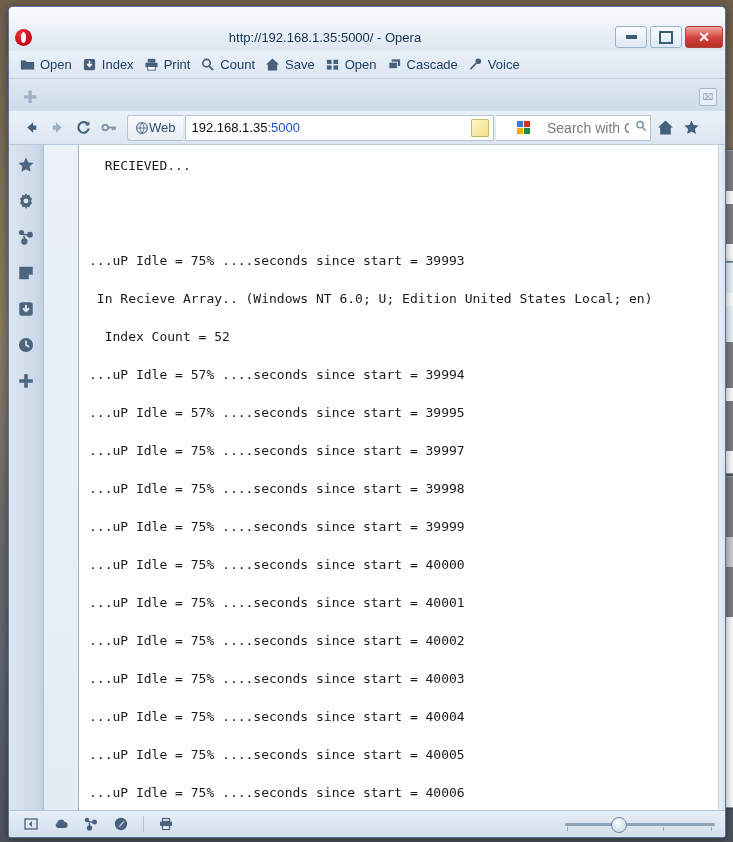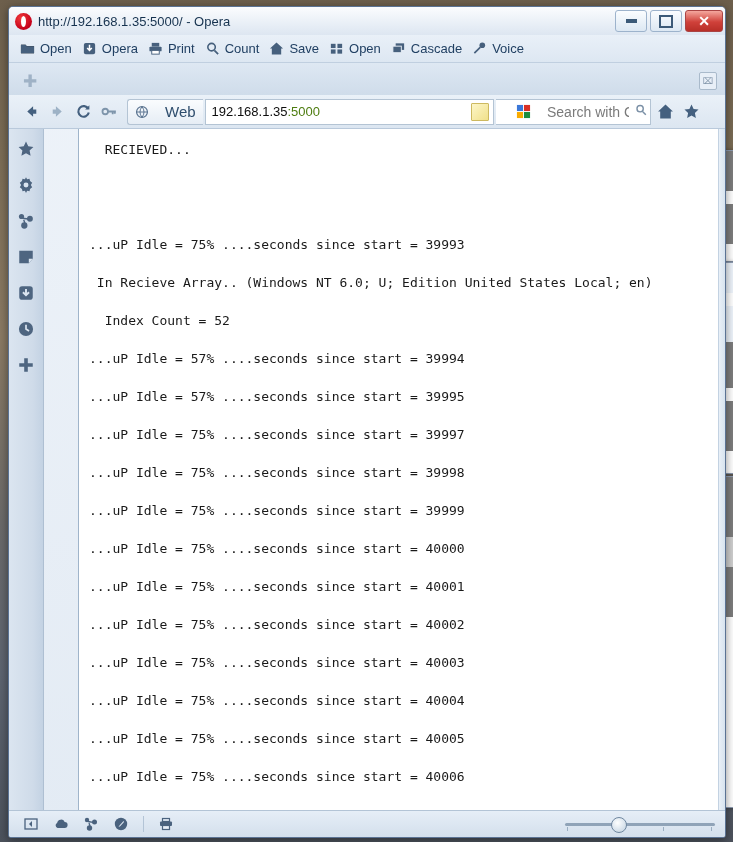--- a/index.html
+++ b/index.html
@@ -41,22 +41,23 @@
     border-radius: 5px 5px 3px 3px;
     box-shadow: 0 2px 10px rgba(0,0,0,.45);
     overflow: hidden;
     display: flex; flex-direction: column;
   }
   
   #titlebar {
     height: 28px; flex: none;
     background: linear-gradient(180deg,#fbfcfe 0%, #eaf0f7 55%, #dde6f1 100%);
     display: flex; align-items: center;
-    padding: 0 2px 0 6px;
+    padding: 16px 2px 0 6px;
     position: relative;
+    text-align: center;
   }
   #opera-logo {
     width: 17px; height: 17px; flex: none;
     border-radius: 50%;
     background: radial-gradient(circle at 35% 30%, #f0393a, #c4001a 70%);
     position: relative; margin-right: 6px;
   }
   #opera-logo::after {
     content:""; position:absolute; left:6px; top:3px;
     width:5px; height:11px; border-radius:50%;
@@ -153,37 +154,37 @@
   
   #navbar {
     height: 33px; flex:none;
     background: linear-gradient(180deg,#eaf1f8,#dce6f1);
     border-bottom: 1px solid #b9c9db;
     display:flex; align-items:center; gap:2px;
     padding: 0 6px 0 10px;
   }
   .nav-btn { width: 24px; height: 24px; display:flex;align-items:center;justify-content:center;flex:none; }
   #web-badge {
-    height: 24px; display:flex; align-items:center; gap:16px;
+    height: 24px; display:flex; align-items:center; gap:0;
     padding: 0 7px; margin-left: 4px;
     border: 1px solid #b4c4d4; border-right: none;
     border-radius: 3px 0 0 3px;
     background: linear-gradient(180deg,#fafcfe,#e6edf5);
-    font-size: 15px; color:#2e4d6d; white-space: nowrap;
+    font-size: 13px; color:#2e4d6d; white-space: nowrap;
   }
   #addressbar {
     flex: 1; height: 24px; min-width: 0;
     border: 1px solid #b4c4d4;
     background: #fff;
     display:flex; align-items:center;
     padding: 0 4px 0 6px;
     font-size: 13px; color:#0d0d0d;
   }
   #addr-text { flex:1; white-space:nowrap; overflow:hidden; }
-  #addr-text .dim { color:#4d7c0f; }
+  #addr-text .dim { color:#1d4ed8; }
   #addr-note {
     width: 16px; height: 16px; flex:none;
     background: linear-gradient(135deg,#fdf6c8,#f0e08a);
     border:1px solid #cdb95f; border-radius:1px;
   }
   #searchbox {
     width: 132px; height: 24px; flex:none;
     border: 1px solid #b4c4d4; border-left: none;
     background: #fff;
     display:flex; align-items:center; gap:5px;
@@ -312,21 +313,21 @@
         <span>Open</span>
       </div>
 
       <div class="menu-item">
         <span class="mi-icon">
           <svg width="15" height="15" viewBox="0 0 16 16">
               <rect x="2" y="2" width="12" height="12" rx="2" fill="#46607d"></rect>
               <path d="M8 4v5M5.5 7.5L8 10l2.5-2.5" stroke="#fff" stroke-width="1.6" fill="none"></path>
             </svg>
         </span>
-        <span>Opera</span>
+        <span>Index</span>
       </div>
 
       <div class="menu-item">
         <span class="mi-icon">
           <svg width="15" height="15" viewBox="0 0 16 16">
               <rect x="4" y="2" width="8" height="4" fill="#46607d"></rect>
               <rect x="1.5" y="6" width="13" height="5" rx="1" fill="#46607d"></rect>
               <rect x="4" y="10" width="8" height="4" fill="#fff" stroke="#46607d"></rect>
             </svg>
         </span>

